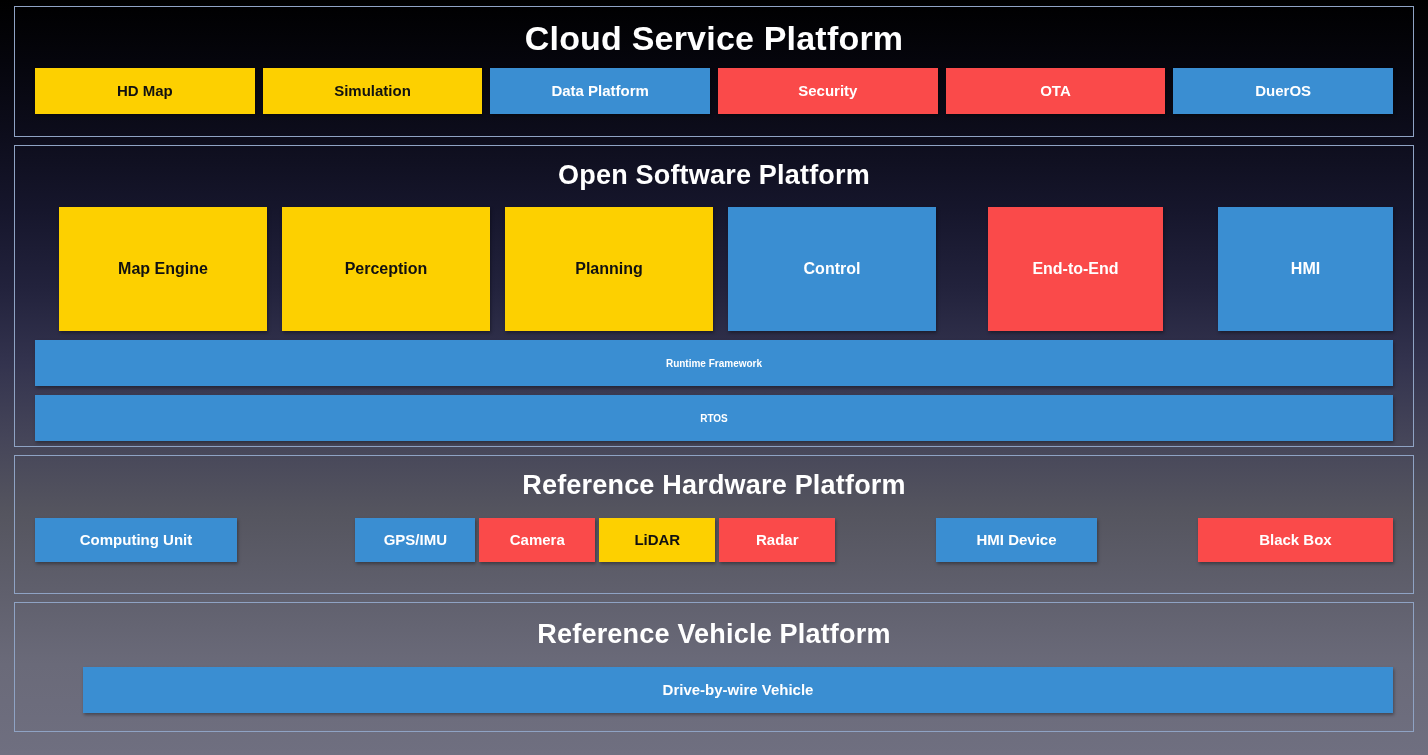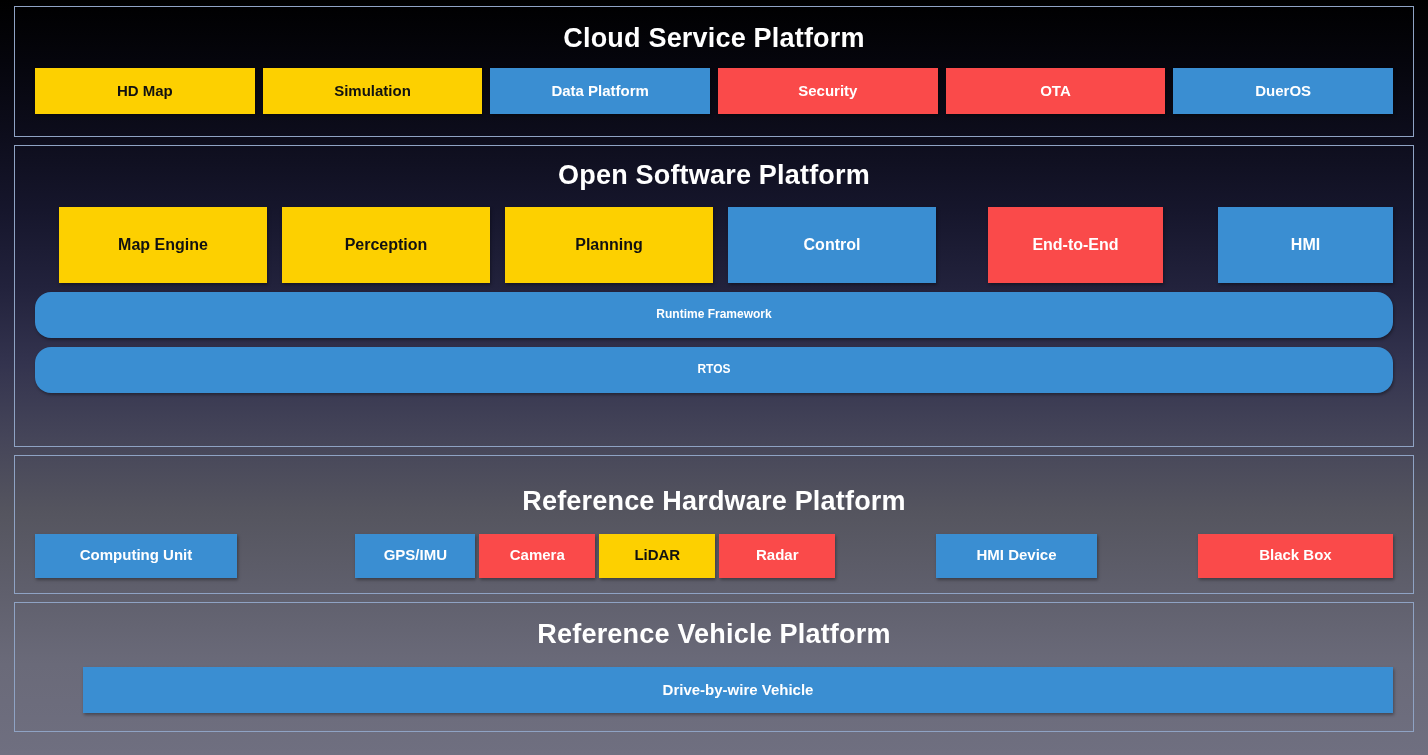--- a/index.html
+++ b/index.html
@@ -53,21 +53,21 @@
     color: #ffffff;
     font-weight: bold;
     letter-spacing: 0.2px;
   }
 
   
   .panel-cloud {
     height: 131px;
     padding-top: 14px;
   }
-  .panel-cloud .panel-title { font-size: 27px; line-height: 34px; }
+  .panel-cloud .panel-title { font-size: 34px; line-height: 34px; }
 
   .row {
     display: flex;
     align-items: stretch;
   }
 
   .row-cloud {
     margin-top: 13px;
     gap: 8px;
     height: 46px;
@@ -77,39 +77,38 @@
 
   
   .panel-soft {
     height: 302px;
     padding-top: 12px;
   }
   .panel-soft .panel-title { font-size: 27px; line-height: 34px; }
 
   .row-soft {
     margin-top: 15px;
-    height: 76px;
+    height: 124px;
     gap: 15px;
     margin-left: 24px;
   }
   .row-soft .box { flex: 1 1 0; }
   .row-soft .box-narrow { flex: 0 0 175px; }
   .row-soft .spacer-sm { flex: 0 0 22px; }
   .row-soft .spacer-md { flex: 0 0 25px; }
 
   .bar {
     margin-top: 9px;
     height: 46px;
   }
 
   
   .panel-hw {
     height: 139px;
     padding-top: 12px;
-    justify-content: center;
   }
   .panel-hw .panel-title { font-size: 27px; line-height: 34px; }
 
   .row-hw {
     margin-top: 16px;
     height: 44px;
     align-items: center;
     gap: 24px;
   }
   .row-hw .box { height: 44px; }
@@ -148,21 +147,21 @@
     font-weight: bold;
     font-size: 15px;
     line-height: 1.1;
     box-shadow: 1px 2px 3px rgba(0,0,0,0.35);
   }
   .box.blue   { background: #3a8ed2; color: #ffffff; }
   .box.yellow { background: #fdd000; color: #111111; }
   .box.red    { background: #fa4a4a; color: #ffffff; }
 
   .row-soft .box { font-size: 16px; }
-  .bar { font-size: 12px; border-radius: 16px; }
+  .bar { font-size: 10px; }
 </style>
 </head>
 <body>
 
 <div class="stack">
 
   <section class="panel panel-cloud">
     <div class="panel-title">Cloud Service Platform</div>
     <div class="row row-cloud">
       <div class="box yellow">HD Map</div>

